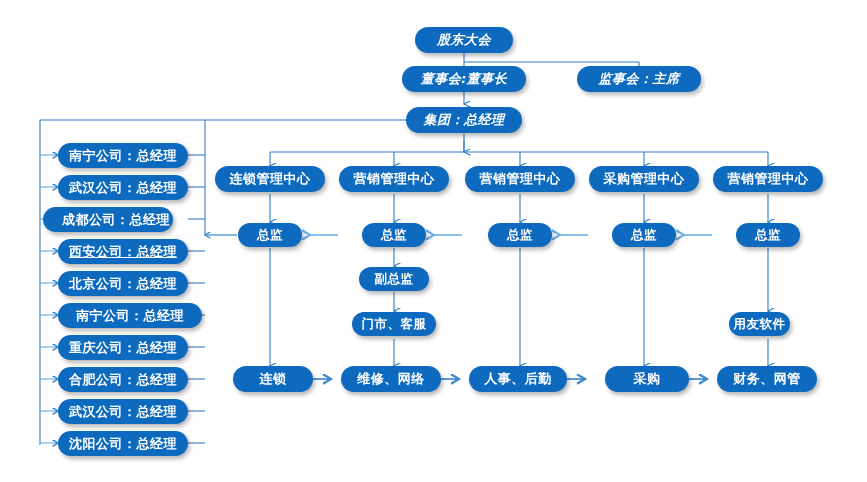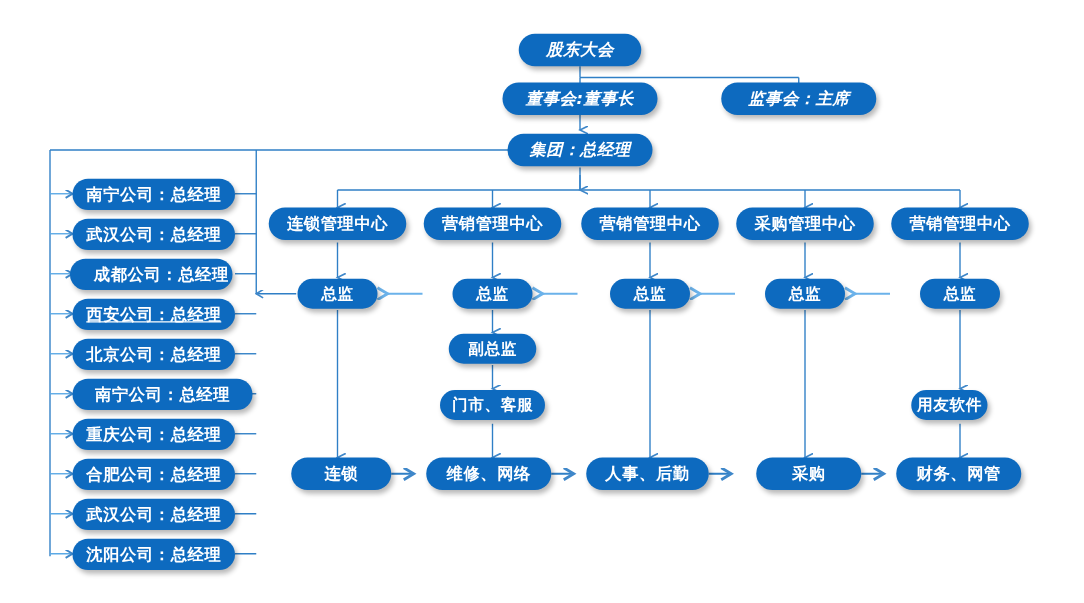--- a/index.html
+++ b/index.html
@@ -141,21 +141,21 @@
   <div class="node n-lg" style="left:415px;top:27px;width:98px;">股东大会</div>
 
   <div class="node n-lg" style="left:402px;top:66px;width:124px;">董事会:董事长</div>
 
   <div class="node n-lg" style="left:577px;top:66px;width:124px;">监事会：主席</div>
 
   <div class="node n-lg" style="left:406px;top:107px;width:116px;">集团：总经理</div>
 
   <div class="node n-co" style="left:58px;top:143px;width:130px;">南宁公司：总经理</div>
   <div class="node n-co" style="left:58px;top:175px;width:130px;">武汉公司：总经理</div>
-  <div class="node n-co" style="left:56px;top:207px;width:130px;padding-left:16px;">成都公司：总经理</div>
+  <div class="node n-co" style="left:43px;top:207px;width:130px;padding-left:16px;">成都公司：总经理</div>
   <div class="node n-co" style="left:58px;top:239px;width:130px;text-decoration:underline;">西安公司：总经理</div>
   <div class="node n-co" style="left:58px;top:271px;width:130px;text-align:center;">北京公司：总经理</div>
   <div class="node n-co" style="left:58px;top:303px;width:144px;">南宁公司：总经理</div>
   <div class="node n-co" style="left:58px;top:335px;width:130px;">重庆公司：总经理</div>
   <div class="node n-co" style="left:58px;top:367px;width:130px;">合肥公司：总经理</div>
   <div class="node n-co" style="left:58px;top:399px;width:130px;">武汉公司：总经理</div>
   <div class="node n-co" style="left:58px;top:431px;width:130px;">沈阳公司：总经理</div>
 
   <div class="node n-md" style="left:215px;top:166px;width:110px;">连锁管理中心</div>
   <div class="node n-md" style="left:339px;top:166px;width:110px;">营销管理中心</div>

